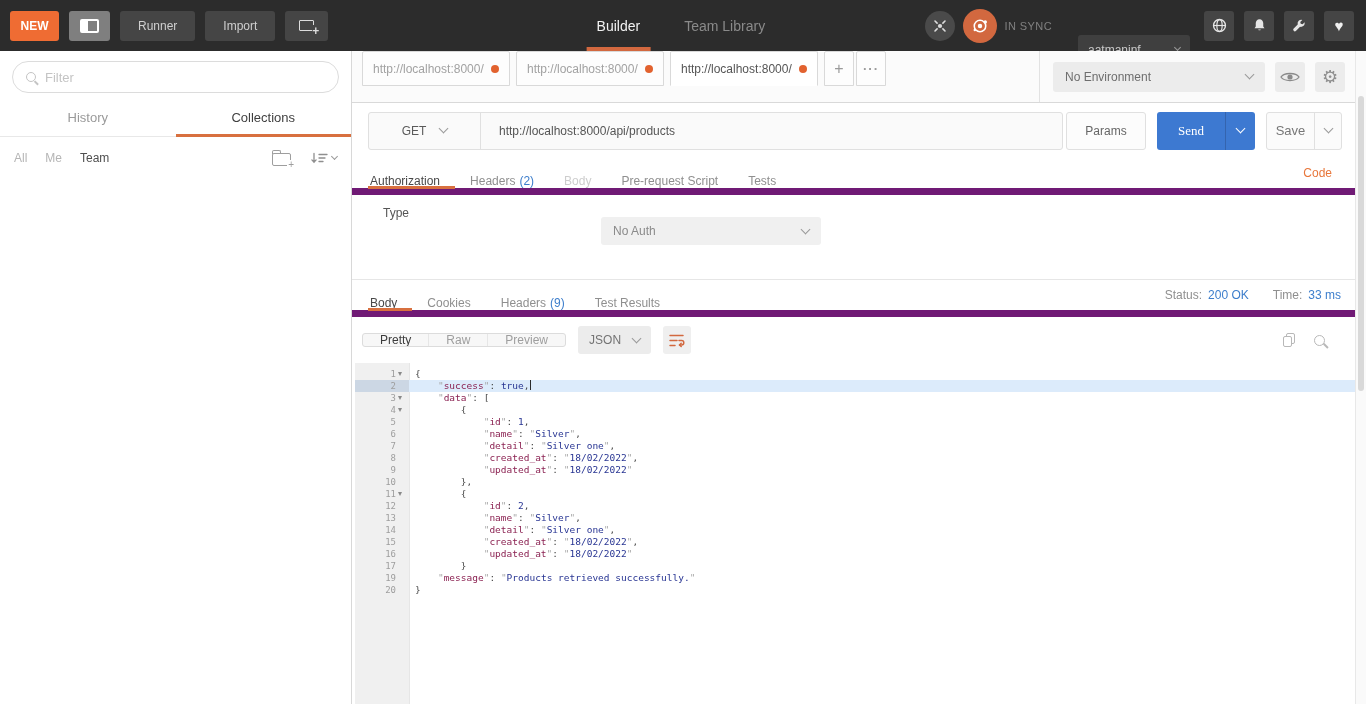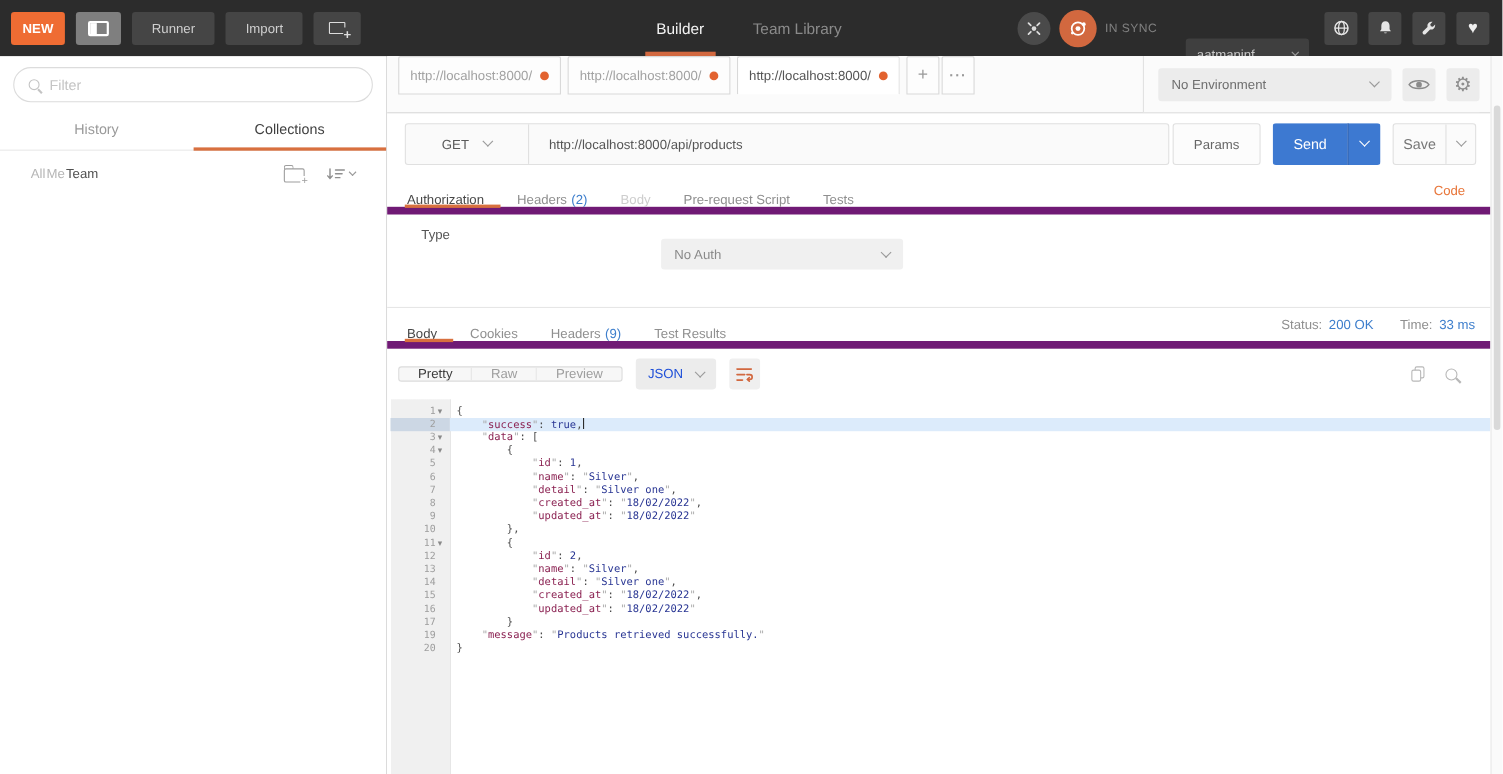--- a/index.html
+++ b/index.html
@@ -58,21 +58,21 @@
     transform:rotate(45deg); right:-4px; bottom:-2px; }
   .filter input { border:none; outline:none; flex:1; font-size:13px; color:#555;
     font-family:inherit; background:transparent; }
   .filter input::placeholder { color:#c4c4c4; }
   .side-tabs { display:flex; height:38px; border-bottom:1px solid #e8e8e8; margin-top:6px; }
   .side-tab { flex:1; display:flex; align-items:center; justify-content:center; font-size:13px;
     color:#9a9a9a; position:relative; }
   .side-tab.active { color:#3f3f3f; }
   .side-tab.active::after { content:""; position:absolute; left:0; right:0; bottom:-1px;
     height:3px; background:#d8703f; }
-  .scope-row { display:flex; align-items:center; padding:0 28px; height:42px; gap:1px;
+  .scope-row { display:flex; align-items:center; padding:0 14px; height:42px; gap:18px;
     font-size:12px; color:#b5b5b5; }
   .scope.selected { color:#4f4f4f; }
   .scope-icons { margin-left:auto; display:flex; align-items:center; gap:20px; }
   .folder-ic { width:19px; height:13px; border:1.5px solid #9e9e9e; border-radius:2px;
     position:relative; margin-top:2px; }
   .folder-ic::before { content:""; position:absolute; top:-4px; left:-1.5px; width:7px; height:3px;
     border:1.5px solid #9e9e9e; border-bottom:none; border-radius:2px 2px 0 0; }
   .folder-ic::after { content:"+"; position:absolute; right:-4px; bottom:-5px; font-size:10px;
     color:#9e9e9e; background:#fff; line-height:1; padding-left:1px; }
   .sort-wrap { display:flex; align-items:center; gap:3px; }
@@ -103,21 +103,21 @@
   .urlrow { height:55px; display:flex; align-items:center; padding:0 13px 0 16px; }
   .reqbox { flex:1; height:38px; border:1px solid #e0e0e0; background:#fafafa; border-radius:3px;
     display:flex; align-items:stretch; min-width:0; }
   .method { width:112px; border-right:1px solid #e0e0e0; display:flex; align-items:center;
     justify-content:center; gap:14px; font-size:12px; color:#5a5a5a; }
   .urltext { flex:1; display:flex; align-items:center; padding-left:18px; font-size:12px; color:#555; }
   .params { width:80px; height:38px; margin-left:3px; border:1px solid #e0e0e0; background:#fcfcfc;
     border-radius:3px; display:flex; align-items:center; justify-content:center; font-size:12px; color:#666; }
   .send { margin-left:11px; height:38px; display:flex; border-radius:3px; overflow:hidden; }
   .send-main { width:68px; background:#3d79d1; color:#fff; font-size:13px; display:flex;
-    align-items:center; justify-content:center; }
+    align-items:center; justify-content:center;font-family:Liberation Serif, serif; }
   .send-chev { width:30px; background:#3d79d1; border-left:1px solid #3464ae; display:flex;
     align-items:center; justify-content:center; }
   .save { margin-left:11px; height:38px; display:flex; border:1px solid #e0e0e0; background:#fbfbfb;
     border-radius:3px; overflow:hidden; }
   .save-main { width:47px; display:flex; align-items:center; justify-content:center;
     font-size:13px; color:#777; }
   .save-chev { width:27px; border-left:1px solid #e0e0e0; display:flex; align-items:center;
     justify-content:center; }
 
   .subtabs { height:37px; display:flex; align-items:flex-end; padding-left:16px; position:relative;
@@ -145,21 +145,21 @@
   .statgap { width:12px; }
 
   .resptools { height:46px; display:flex; align-items:center; padding-left:10px; position:relative; }
   .seg { display:flex; height:14px; border:1px solid #dcdcdc; border-radius:3px; overflow:hidden;
     background:#f7f7f7; }
   .seg > div { padding:0 17px; display:flex; align-items:center; font-size:12px; color:#9e9e9e;
     border-left:1px solid #e6e6e6; }
   .seg > div:first-child { border-left:none; }
   .seg > div.active { color:#3c3c3c; }
   .fmt { margin-left:12px; height:28px; background:#ececec; border-radius:3px; display:flex;
-    align-items:center; gap:12px; padding:0 11px; font-size:12px; color:#1d4ed8; }
+    align-items:center; gap:12px; padding:0 11px; font-size:12px; color:#737373; }
   .wrapbtn { margin-left:12px; width:28px; height:28px; background:#efefef; border-radius:3px;
     display:flex; align-items:center; justify-content:center; }
   .resptools-right { position:absolute; right:30px; display:flex; align-items:center; gap:19px; }
   .copy-ic { width:12px; height:14px; position:relative; display:inline-block; }
   .copy-back { position:absolute; left:3px; top:0; width:9px; height:11px;
     border:1.5px solid #b8b8b8; border-radius:2px; }
   .copy-front { position:absolute; left:0; top:3px; width:9px; height:11px;
     border:1.5px solid #b8b8b8; border-radius:2px; background:#fff; }
   .magbig { width:11px; height:11px; border:1.5px solid #b8b8b8; border-radius:50%;
     position:relative; display:inline-block; }

